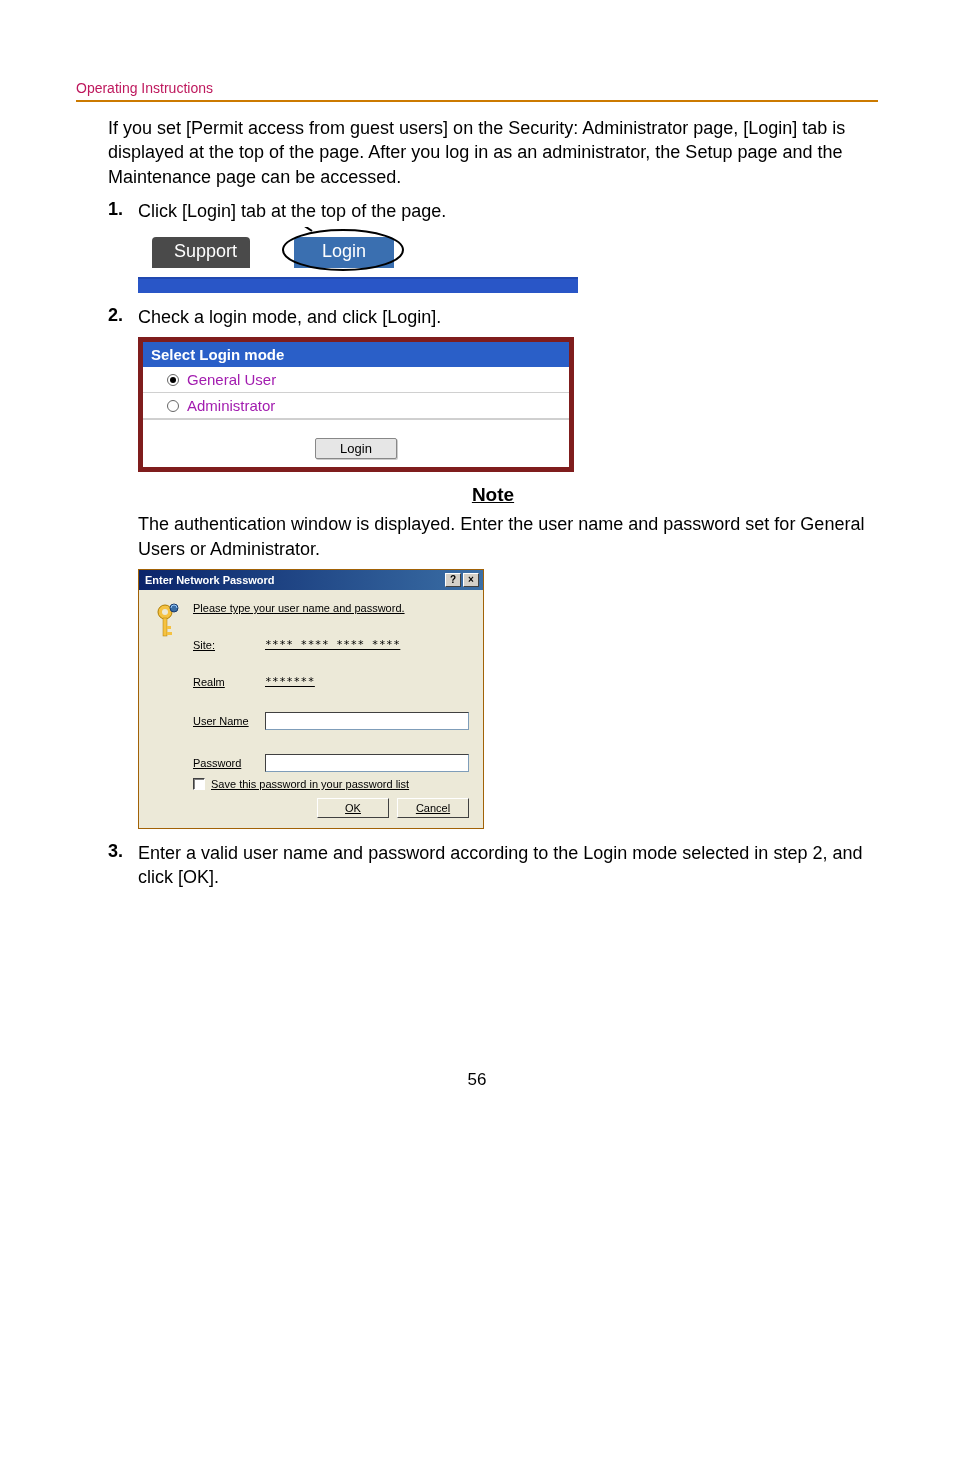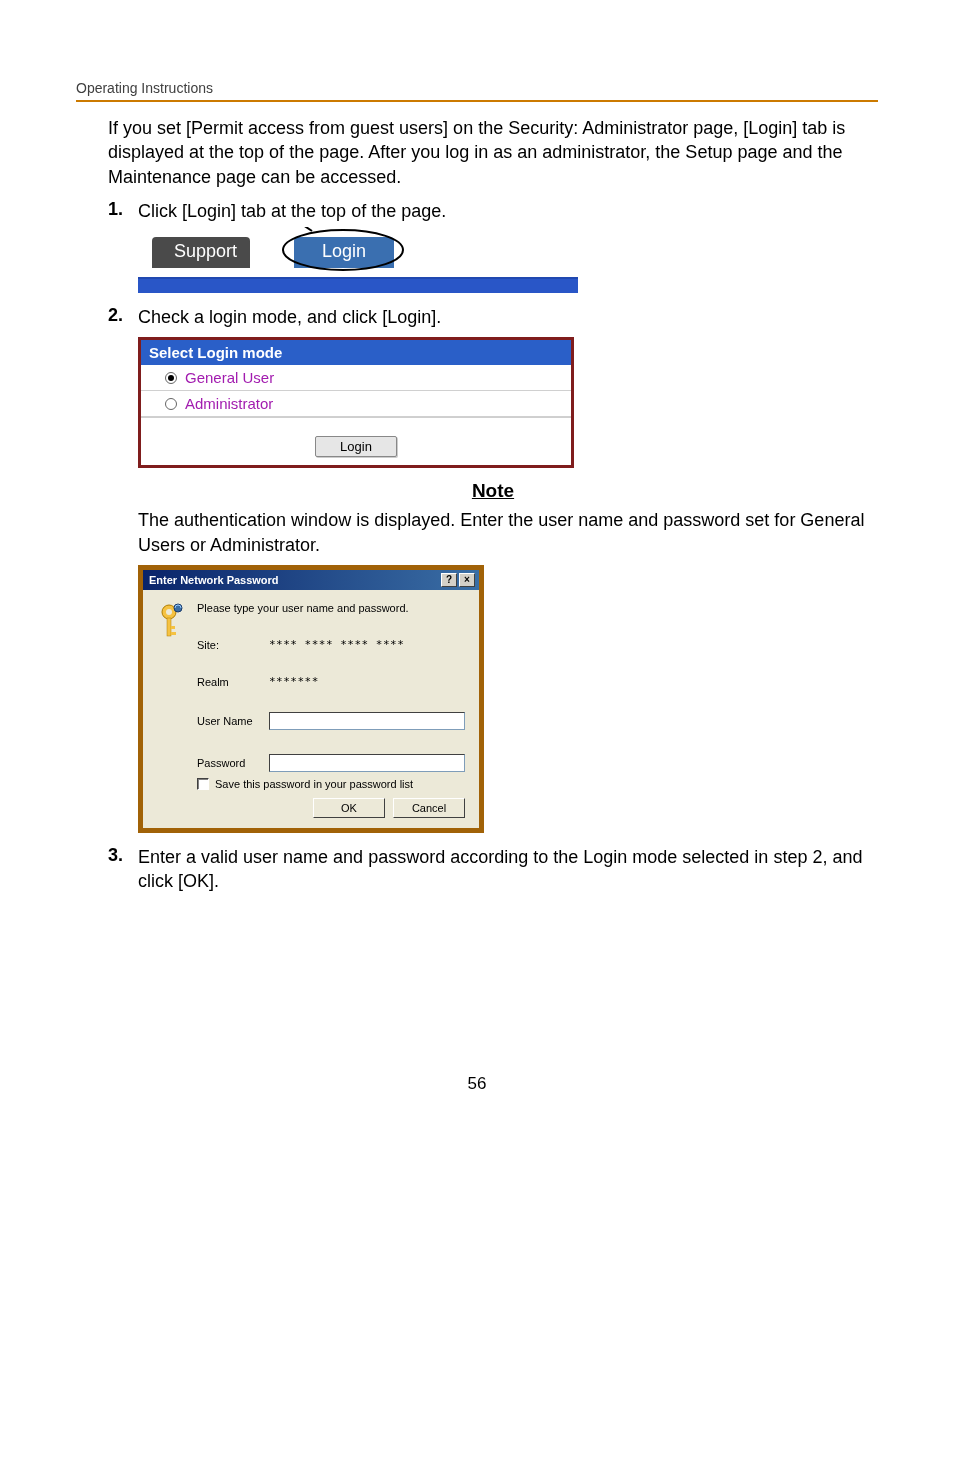--- a/index.html
+++ b/index.html
@@ -8,21 +8,21 @@
     background: #ffffff;
     width: 954px;
     margin: 0 auto;
     color: #000;
   }
   .page {
     padding: 80px 76px 40px 76px;
   }
   .running-header {
     font-size: 14px;
-    color: #404040;
+    color: #be185d;
     margin-bottom: 4px;
   }
   .hr-top {
     border: none;
     border-top: 2.5px solid #cc7a00;
     margin-bottom: 14px;
   }
   h1.section-title {
     font-size: 30px;
     font-weight: bold;
@@ -101,21 +101,21 @@
   }
   .blue-bar {
     height: 16px;
     background: #2956c7;
     border-top: 2px solid #2048b0;
   }
 
   
   .login-mode-fig {
     width: 436px;
-    border: 3px solid #7f1d1d;
+    border: 5px solid #7f1d1d;
     background: #fff;
   }
   .login-mode-title {
     background: #2a5fc8;
     color: #fff;
     font-weight: bold;
     font-size: 15px;
     padding: 4px 8px;
   }
   .login-mode-row {
@@ -170,21 +170,21 @@
   .note-body {
     font-size: 18px;
     line-height: 1.35;
     margin-left: 62px;
     margin-bottom: 8px;
   }
 
   
   .pw-dialog {
     width: 346px;
-    border: 5px solid #a16207;
+    border: 1px solid #a16207;
     background: #ece9d8;
     font-size: 11px;
     font-family: Tahoma, Arial, sans-serif;
     color: #000;
   }
   .pw-title {
     background: linear-gradient(to right, #0a246a, #3a6ea5);
     color: #fff;
     font-weight: bold;
     font-size: 11px;
@@ -214,20 +214,21 @@
     padding: 12px 14px 10px 14px;
     display: flex;
     gap: 10px;
   }
   .pw-key-icon {
     width: 30px;
     flex: none;
   }
   .pw-fields {
     flex: 1;
+    text-decoration: underline;
   }
   .pw-instruct {
     margin-bottom: 10px;
     font-size: 11px;
   }
   .pw-row {
     display: flex;
     align-items: center;
     margin-bottom: 6px;
     margin-top: 24px;

